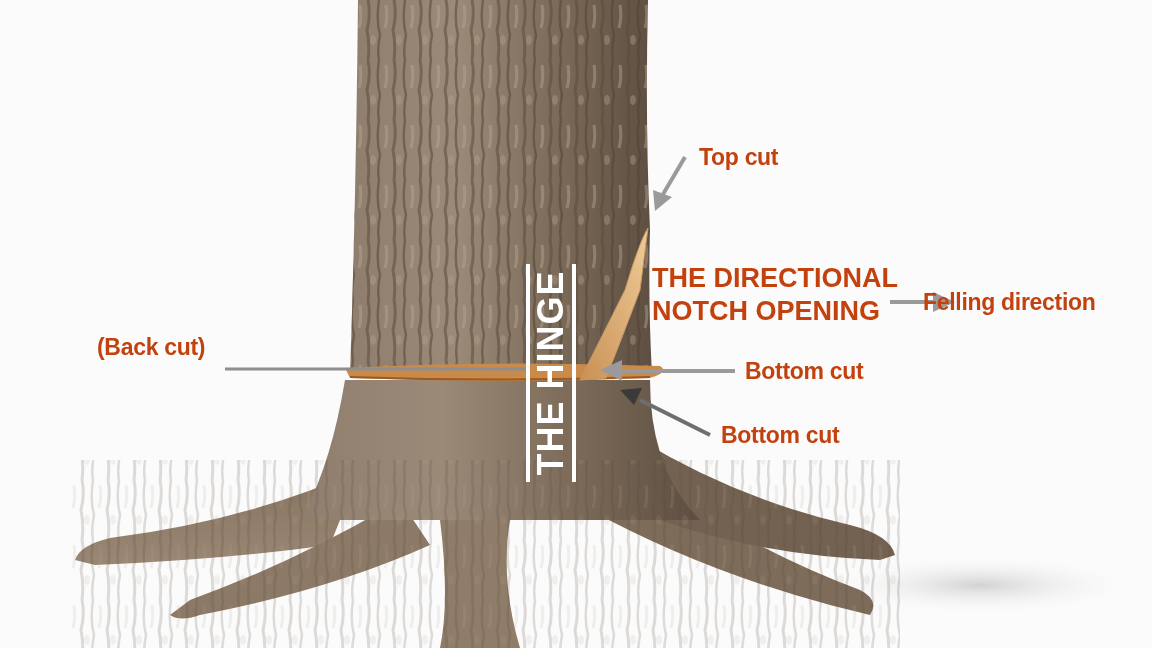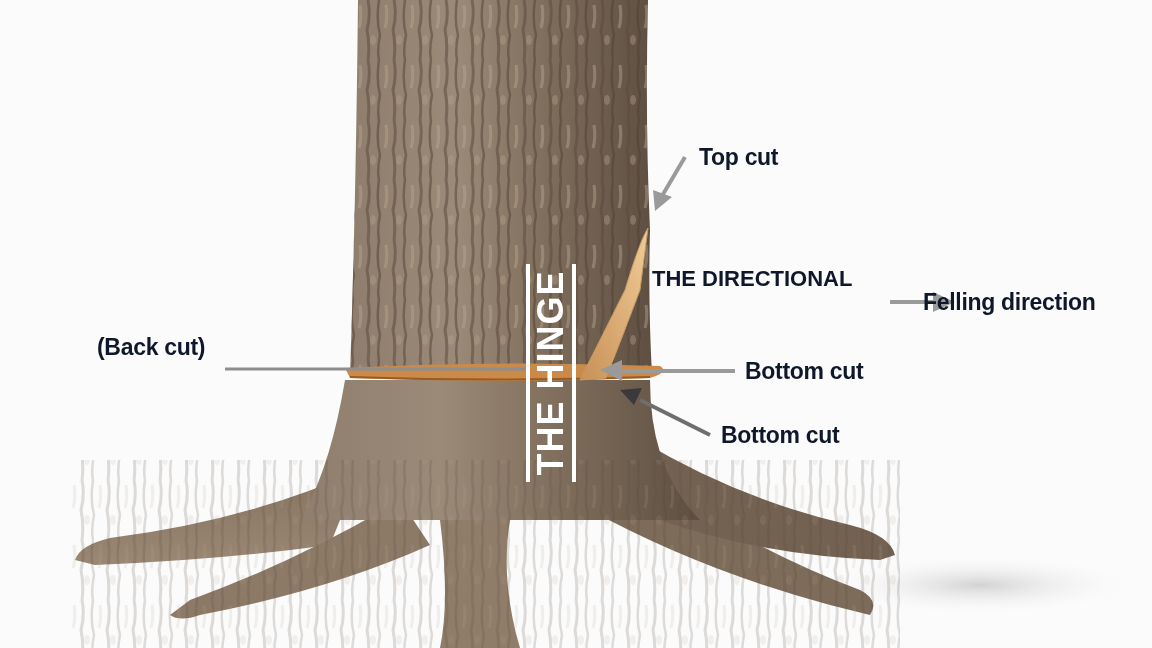--- a/index.html
+++ b/index.html
@@ -3,26 +3,26 @@
 <meta charset="utf-8">
 <style>
   html, body { margin: 0; padding: 0; }
   body {
     width: 1152px; height: 648px; overflow: hidden; position: relative;
     background: #fbfbfb;
     font-family: "Liberation Sans", sans-serif;
   }
   #scene { position: absolute; left: 0; top: 0; }
   .label {
-    position: absolute; color: #0f172a; font-weight: bold;
+    position: absolute; color: #c2410c; font-weight: bold;
     font-family: "Liberation Sans", sans-serif; white-space: nowrap;
     letter-spacing: -0.3px;
   }
   .label-sm { font-size: 23px; }
-  .label-lg { font-size: 22px; line-height: 33px; letter-spacing: 0px; }
+  .label-lg { font-size: 27px; line-height: 33px; letter-spacing: 0px; }
   .hinge {
     position: absolute; left: 526px; top: 264px; width: 50px; height: 218px;
     border-left: 4px solid #ffffff; border-right: 4px solid #ffffff;
     box-sizing: border-box;
   }
   .hinge-text {
     position: absolute; left: 50%; top: 50%;
     transform: translate(-50%, -50%) rotate(-90deg);
     color: #ffffff; font-weight: bold; font-size: 36px; letter-spacing: 1px;
     white-space: nowrap; font-family: "Liberation Sans", sans-serif;
@@ -103,20 +103,21 @@
 </svg>
 
 <div class="hinge">
   <span class="hinge-text">THE HINGE</span>
 </div>
 
 <div class="label label-sm" style="left:699px; top:144px;">Top cut</div>
 
 <div class="label label-lg" style="left:652px; top:262px;">
   <div>THE DIRECTIONAL</div>
+  <div>NOTCH OPENING</div>
 </div>
 
 <div class="label label-sm" style="left:923px; top:289px;">Felling direction</div>
 
 <div class="label label-sm" style="left:97px; top:334px;">(Back cut)</div>
 
 <div class="label label-sm" style="left:745px; top:358px;">Bottom cut</div>
 
 <div class="label label-sm" style="left:721px; top:422px;">Bottom cut</div>
 

